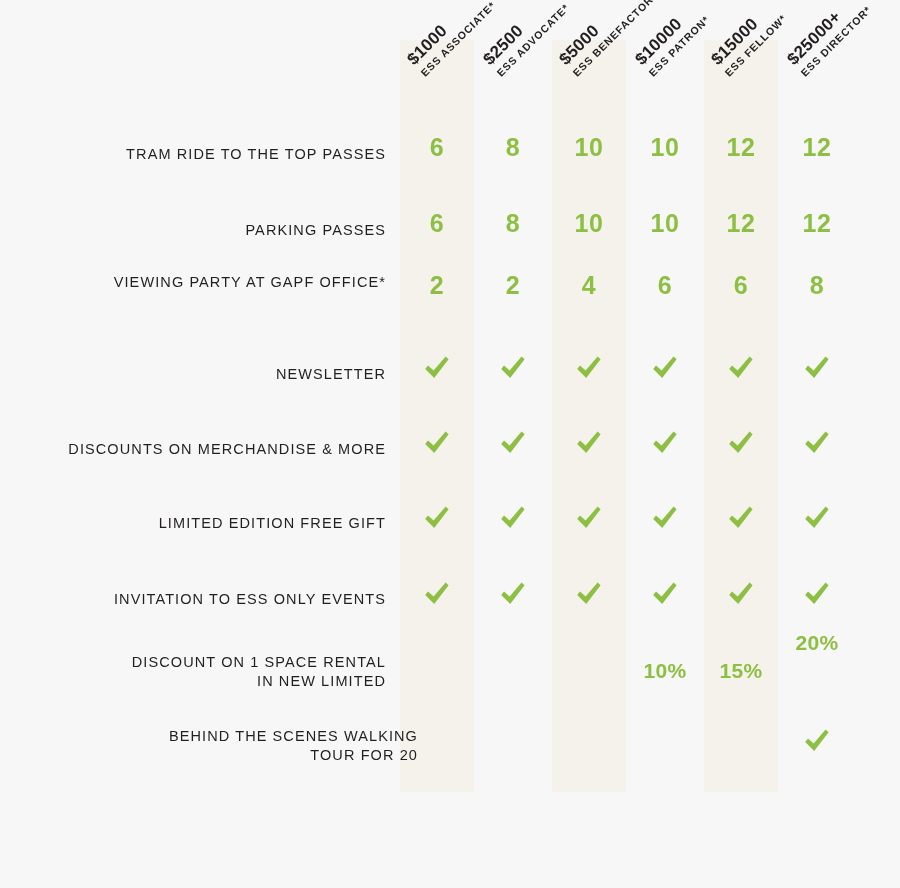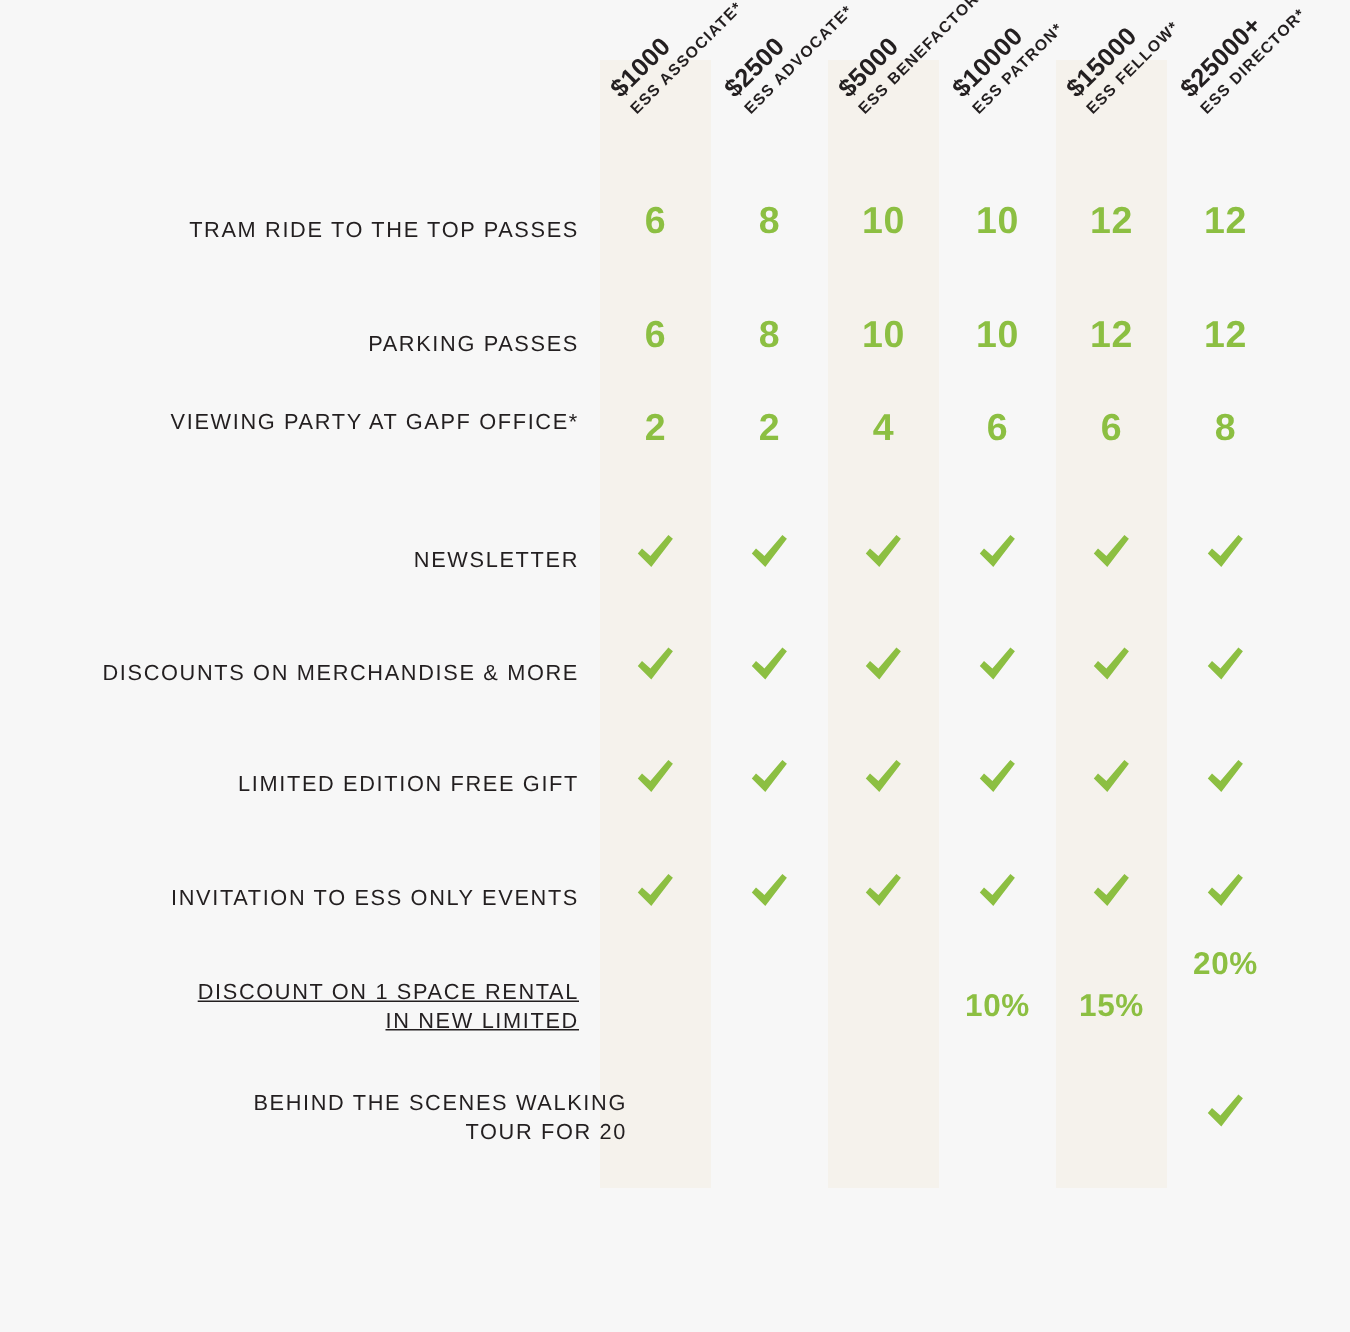--- a/index.html
+++ b/index.html
@@ -273,21 +273,21 @@
               <path d="M3.2 16.0 L6.0 12.6 L11.6 17.6 L23.6 3.6 L26.6 6.2 L12.2 25.0 Z" fill="#8cbf42"></path>
             </svg></span></div>
         <div class="cell" style="left: 704px; top: 579px;"><span class="check"><svg viewBox="0 0 30 30" aria-hidden="true">
               <path d="M3.2 16.0 L6.0 12.6 L11.6 17.6 L23.6 3.6 L26.6 6.2 L12.2 25.0 Z" fill="#8cbf42"></path>
             </svg></span></div>
         <div class="cell" style="left: 780px; top: 579px;"><span class="check"><svg viewBox="0 0 30 30" aria-hidden="true">
               <path d="M3.2 16.0 L6.0 12.6 L11.6 17.6 L23.6 3.6 L26.6 6.2 L12.2 25.0 Z" fill="#8cbf42"></path>
             </svg></span></div>
       </div>
       <div class="row" style="top: 0px;">
-        <div class="row-label" style="top: 653px; text-decoration: underline;">
+        <div class="row-label" style="top: 653px;">
           <div>DISCOUNT ON 1 SPACE RENTAL</div>
           <div>IN NEW LIMITED</div>
         </div>
         <div class="cell" style="left: 628px; top: 660px;"><span class="pct">10%</span></div>
         <div class="cell" style="left: 704px; top: 660px;"><span class="pct">15%</span></div>
         <div class="cell" style="left: 780px; top: 632px;"><span class="pct">20%</span></div>
       </div>
       <div class="row" style="top: 0px;">
         <div class="row-label" style="top: 727px; padding-left: 32px;">
           <div>BEHIND THE SCENES WALKING</div>

